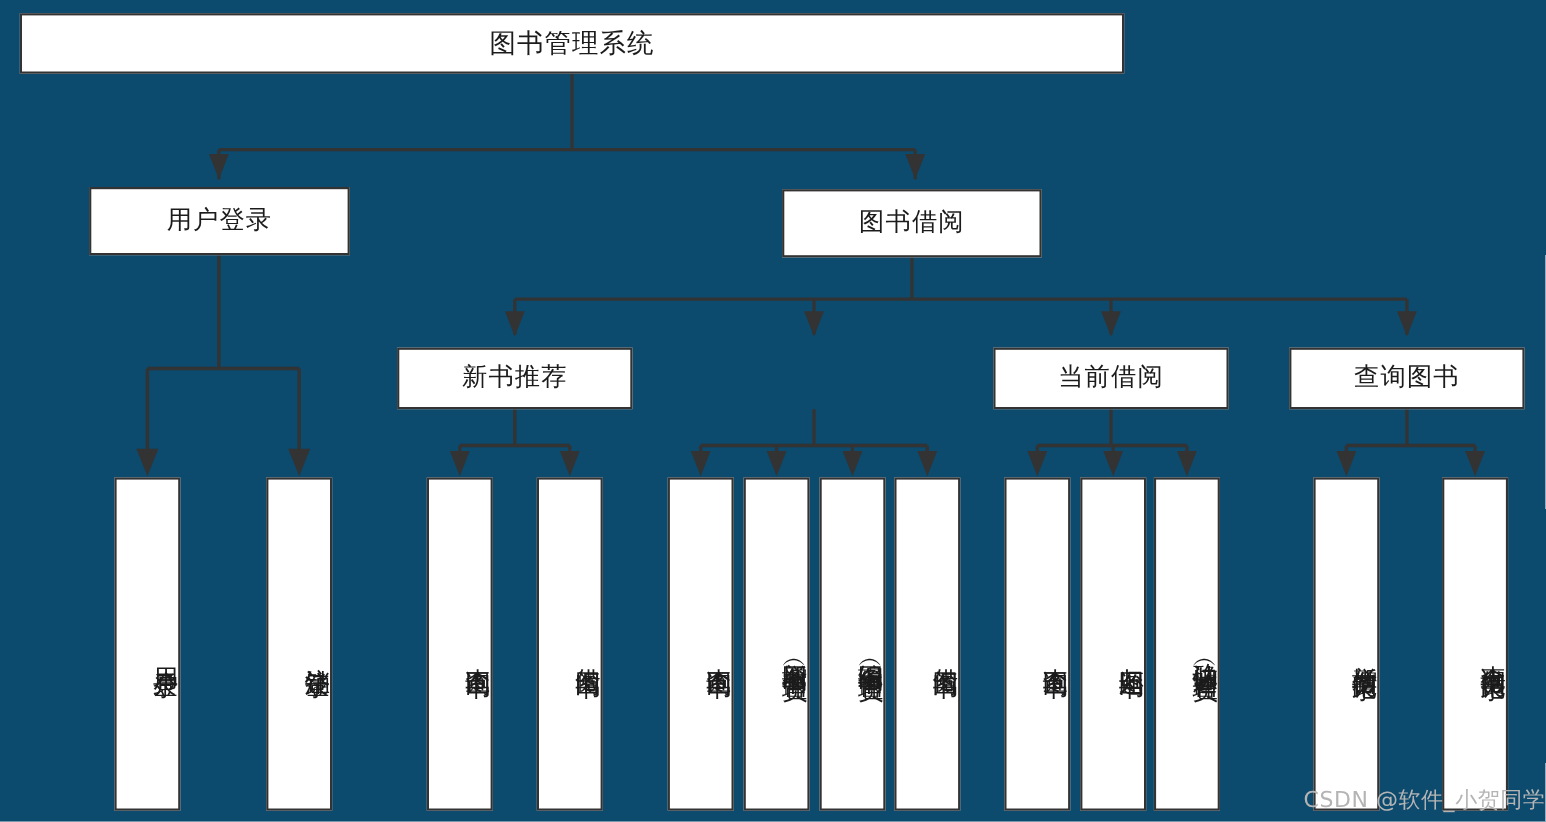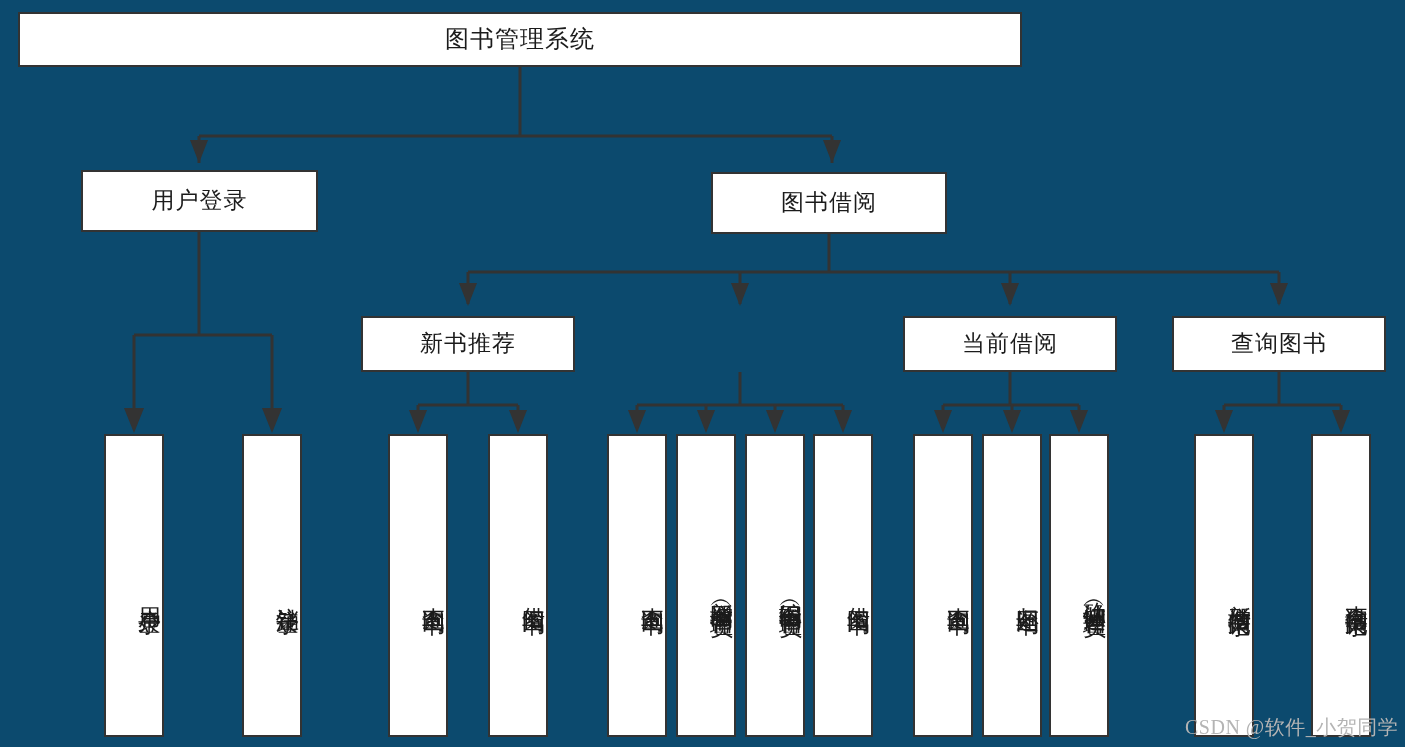--- a/index.html
+++ b/index.html
@@ -60,21 +60,20 @@
     display: block;
   }
   .watermark {
     position: absolute;
     left: 1185px;
     top: 714px;
     font-size: 20px;
     color: #b4b4b4;
     white-space: nowrap;
     letter-spacing: 0.5px;
-    font-family: Liberation Serif, serif;
   }
 </style>
 </head>
 <body>
 
 <div id="canvas">
 
   <svg class="wires" viewBox="0 0 1405 747">
     <defs>
       <marker id="arrowhead" markerWidth="9" markerHeight="9" refX="4.5" refY="7.6" orient="auto-start-reverse" markerUnits="userSpaceOnUse">

